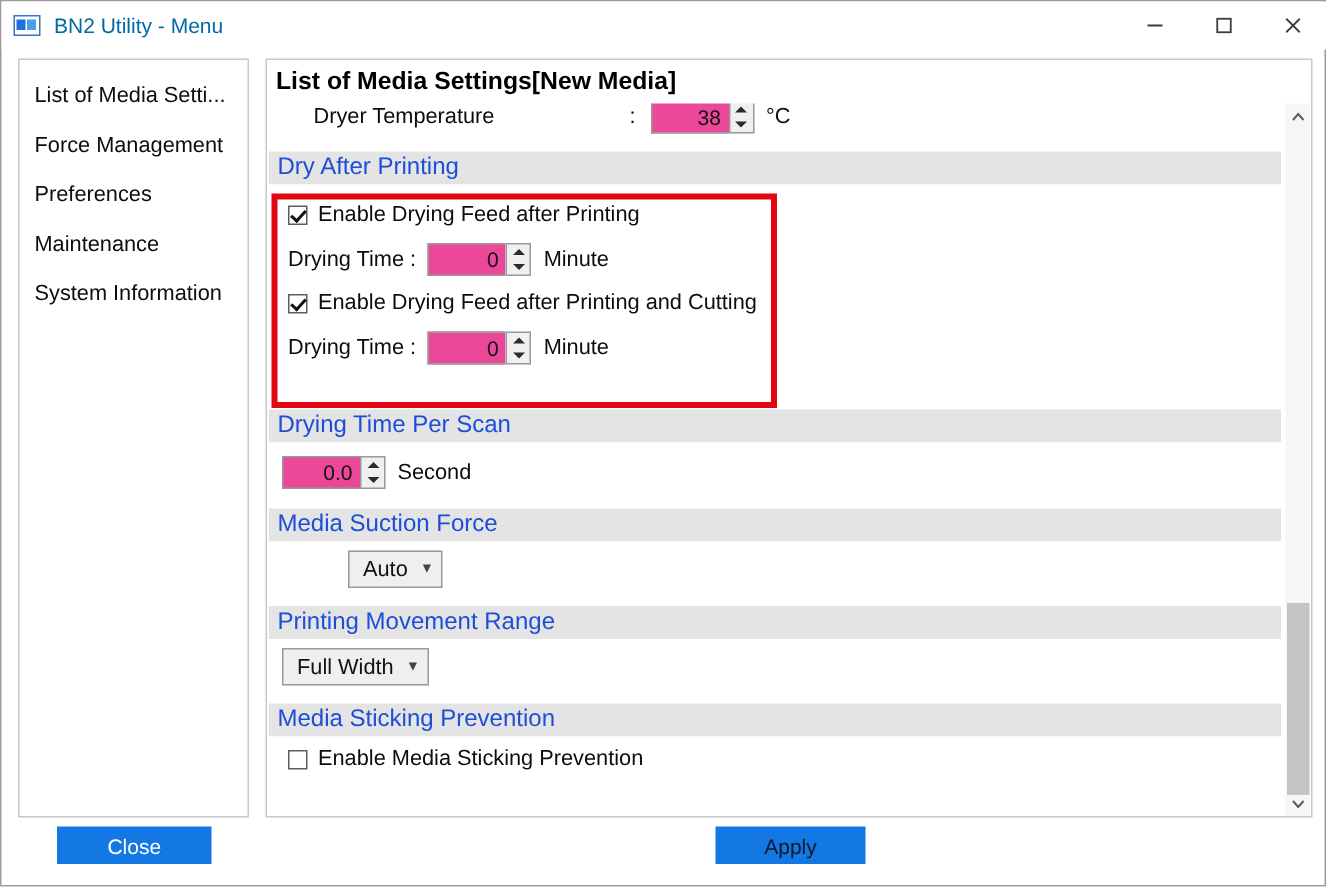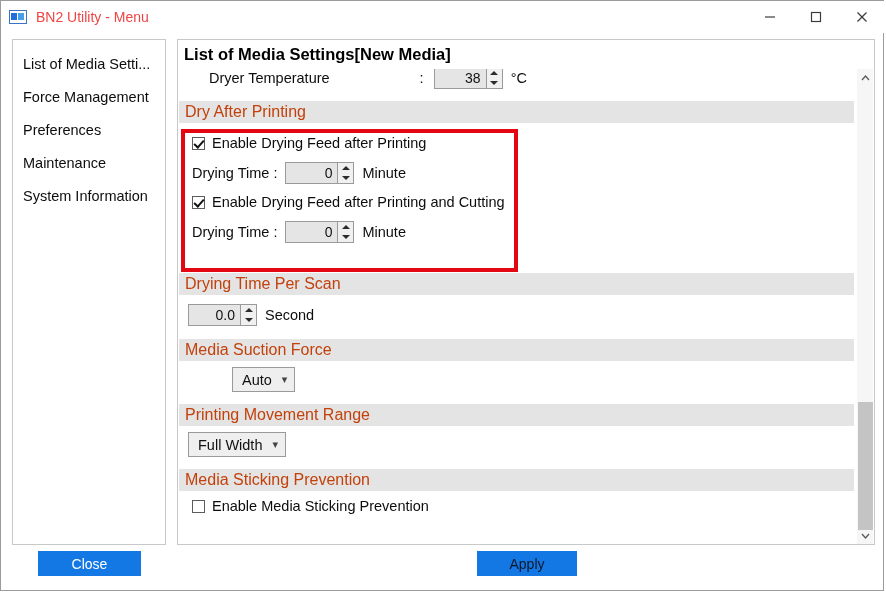--- a/index.html
+++ b/index.html
@@ -53,21 +53,21 @@
     position: absolute;
     top: 4px;
     width: 6px; height: 7px;
     background: #1f6fdc;
   }
   #app-icon .ic-a { left: 2px; }
   #app-icon .ic-b { left: 9px; background:#45a0e8; }
   #title-text {
     margin-left: 9px;
     font-size: 14px;
-    color: #ef4444;
+    color: #0369a1;
     white-space: nowrap;
   }
   .winbtn {
     width: 46px;
     height: 32px;
     display: flex;
     align-items: center;
     justify-content: center;
     flex: none;
   }
@@ -144,21 +144,21 @@
     left: 0; top: 0;
     width: 675px;
   }
 
   .sec-header {
     height: 22px;
     line-height: 22px;
     background: #e4e4e4;
     padding-left: 6px;
     font-size: 16px;
-    color: #c2410c;
+    color: #1d4ed8;
     white-space: nowrap;
   }
   .sec-body {
     background: #ffffff;
   }
 
   .row {
     display: flex;
     align-items: center;
     white-space: nowrap;
@@ -168,21 +168,21 @@
   .spin {
     display: inline-flex;
     align-items: stretch;
     height: 22px;
     flex: none;
   }
   .spin .field {
     width: 52px;
     border: 1px solid #9a9a9a;
     border-right: none;
-    background: #e5e5e5;
+    background: #ec4899;
     text-align: right;
     font-size: 14px;
     line-height: 20px;
     padding-right: 5px;
     box-sizing: border-box;
     color: #111;
   }
   .spin .btns {
     width: 17px;
     border: 1px solid #9a9a9a;

